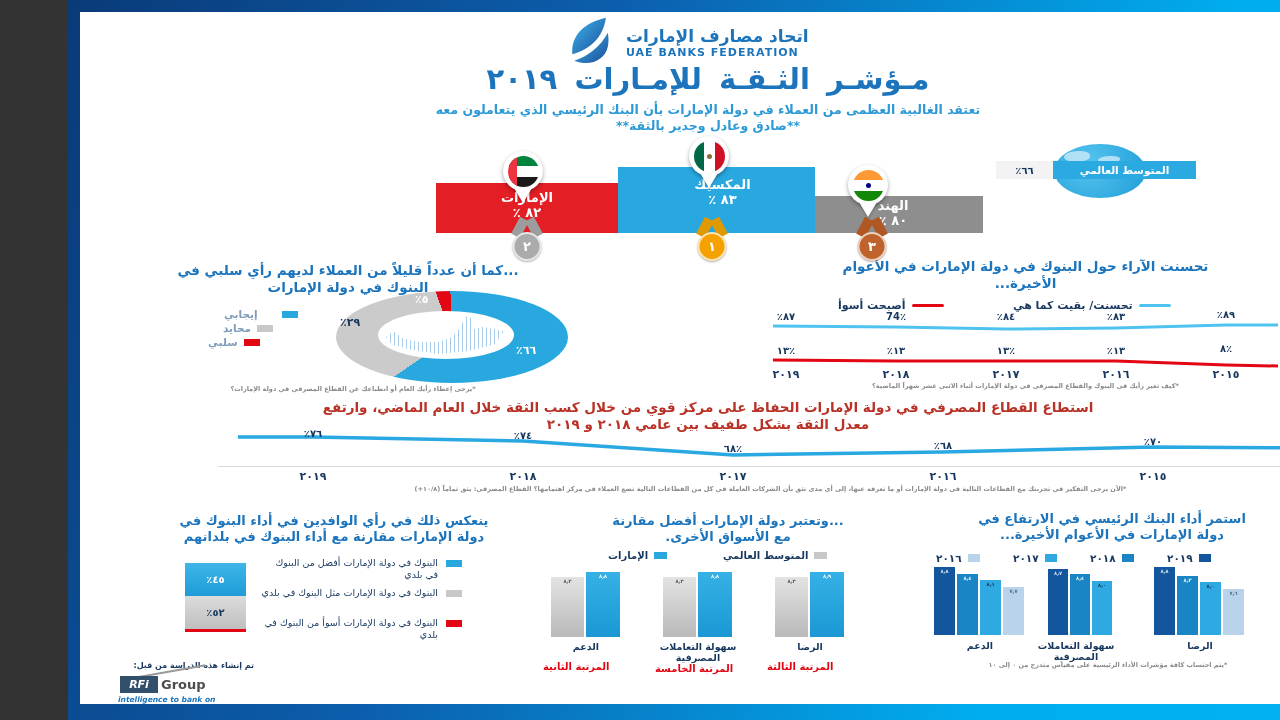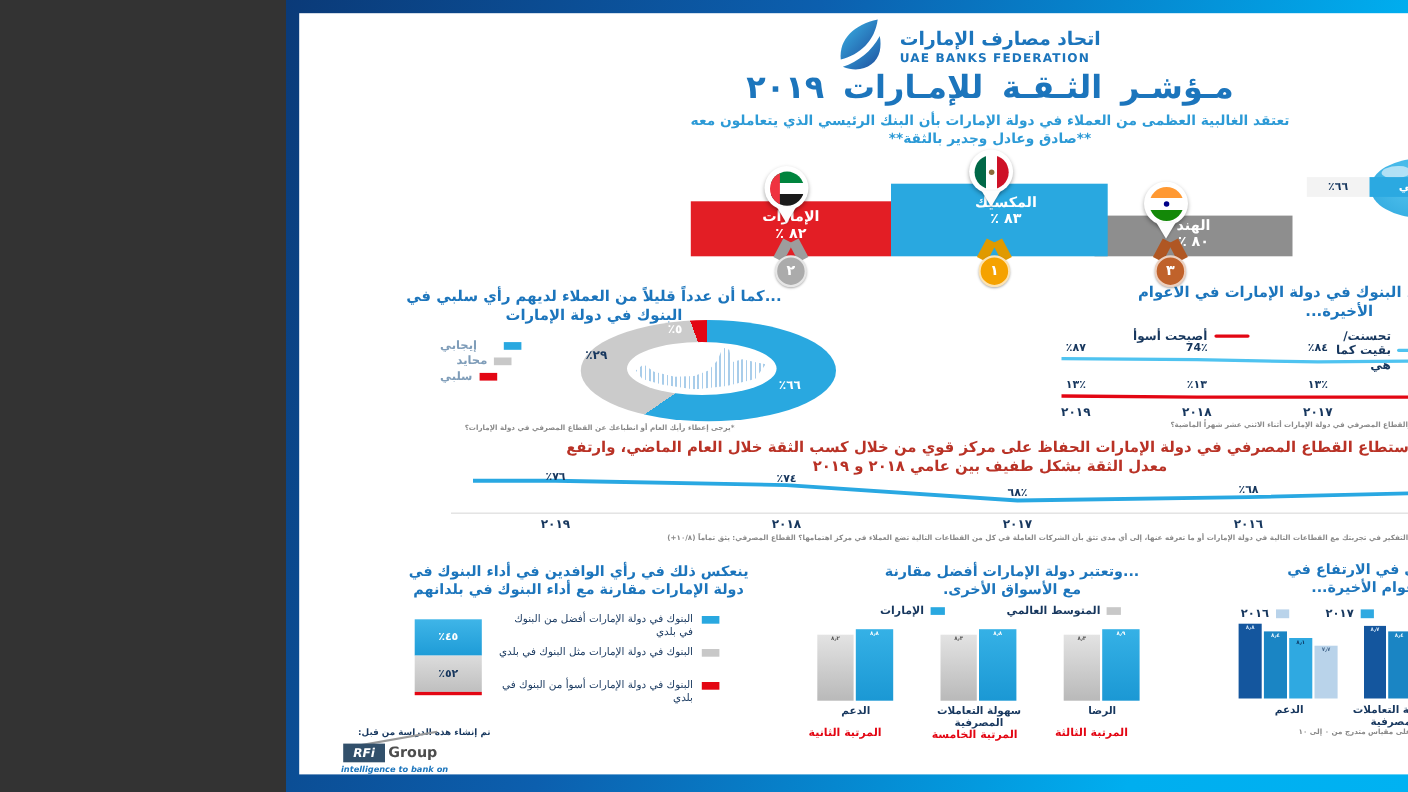--- a/index.html
+++ b/index.html
@@ -1,16 +1,16 @@
 <!DOCTYPE html>
 <html lang="ar" dir="rtl"><head>
 <meta charset="utf-8">
 <style>
   html,body{margin:0;padding:0;background:#333;}
-  .canvas{position:relative;width:1020px;height:720px;overflow:hidden;
+  .canvas{position:relative;width:1212px;height:720px;overflow:hidden;
     font-family:"DejaVu Sans",sans-serif;
     background:linear-gradient(110deg,#0a3a78 0%,#0c5fae 38%,#00aeef 80%,#00b2f2 100%);}
   .card{position:absolute;left:12px;top:12px;width:1240px;height:692px;background:#ffffff;}
   .abs{position:absolute;}
   .c{text-align:center;}
   .navy{color:#17375E;}
   .red-t{color:#B93226;}
   .fn{font-size:6.5px;color:#8a8a8a;font-weight:bold;}
   .num{direction:ltr;unicode-bidi:bidi-override;display:inline-block;}
   .sec-title{font-weight:bold;color:#1C75BC;font-size:13px;line-height:1.25;text-align:center;}
@@ -162,21 +162,21 @@
   <div class="globe"></div>
   <div class="avg-box">
     <span class="num">٪٦٦</span>
   </div>
   <div class="avg-bar">المتوسط العالمي</div>
 
   <div class="abs sec-title" style="left:60px;top:262px;width:440px;font-size:13.5px;">
     <div>...كما أن عدداً قليلاً من العملاء لديهم رأي سلبي في</div>
     <div>البنوك في دولة الإمارات</div>
   </div>
-  <div class="leg-row" style="left:140px;top:308px;gap:24px;">
+  <div class="leg-row" style="left:156px;top:308px;gap:24px;">
     <span class="sw" style="background:#29A8E0;"></span>
     <span class="leg-lab">إيجابي</span>
   </div>
   <div class="leg-row" style="left:140px;top:322px;margin-left:15px;">
     <span class="sw" style="background:#C8C8C8;"></span>
     <span class="leg-lab">محايد</span>
   </div>
   <div class="leg-row" style="left:140px;top:336px;">
     <span class="sw" style="background:#E30613;"></span>
     <span class="leg-lab">سلبي</span>

